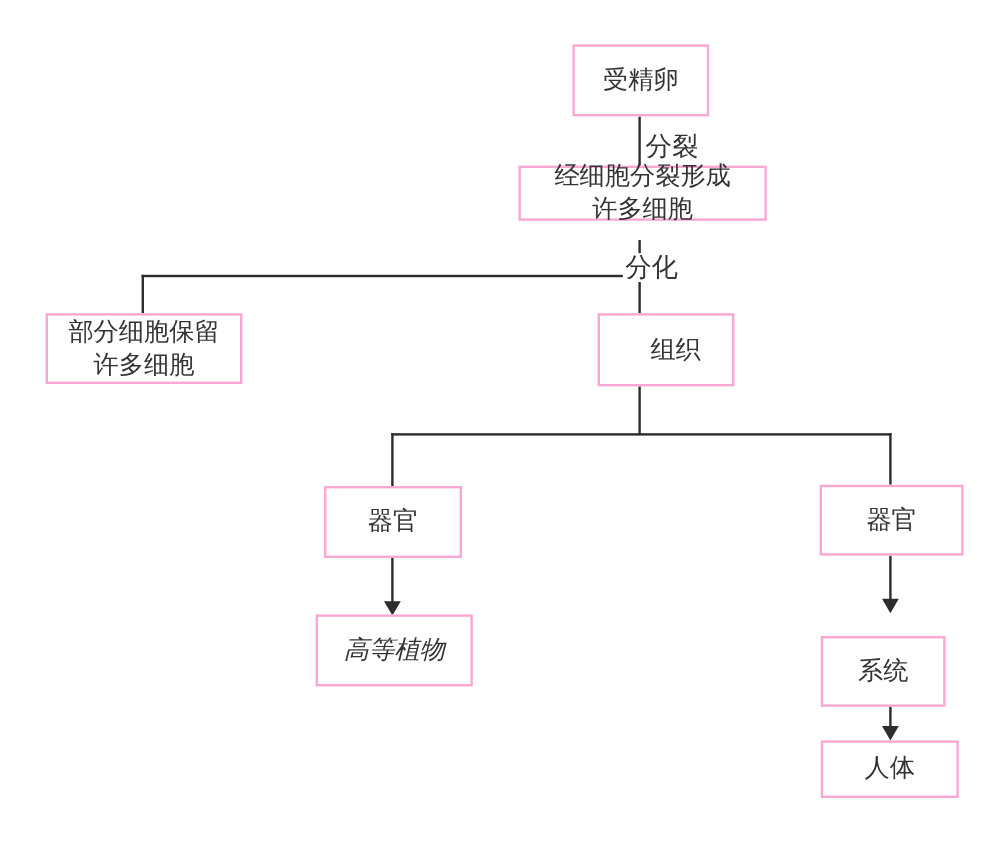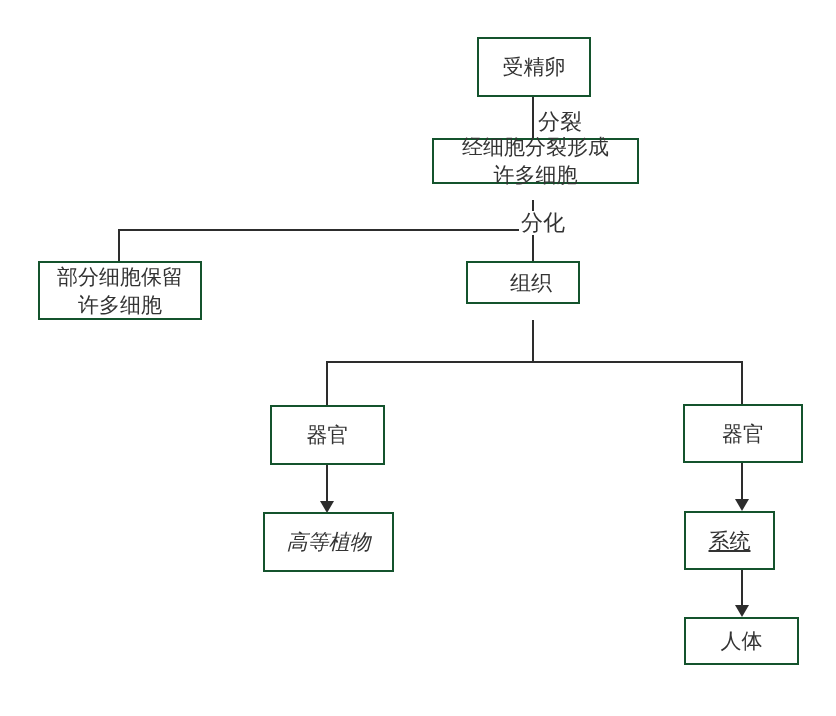--- a/index.html
+++ b/index.html
@@ -11,21 +11,21 @@
     position: relative;
     width: 836px;
     height: 716px;
     background: #ffffff;
     font-family: "Liberation Sans", "DejaVu Sans", sans-serif;
     overflow: hidden;
   }
   .node {
     position: absolute;
     box-sizing: border-box;
-    border: 2px solid #14532d;
+    border: 2px solid #f9a8d4;
     background: #ffffff;
     color: #333333;
     display: flex;
     align-items: center;
     justify-content: center;
     text-align: center;
     font-size: 21px;
     line-height: 1.32;
     white-space: pre-line;
     z-index: 3;
@@ -90,25 +90,25 @@
   <div class="edge-label" style="left:519px; top:211px;">分化</div>
 
   <div class="node" style="left:477px; top:37px; width:114px; height:60px;">受精卵</div>
 
   <div class="node" style="left:432px; top:138px; width:207px; height:46px;">经细胞分裂形成
 许多细胞</div>
 
   <div class="node" style="left:38px; top:261px; width:164px; height:59px;">部分细胞保留
 许多细胞</div>
 
-  <div class="node" style="left:466px; top:261px; width:114px; height:43px;padding-left:16px;">组织</div>
+  <div class="node" style="left:498px; top:261px; width:114px; height:61px;padding-left:16px;">组织</div>
 
   <div class="node" style="left:270px; top:405px; width:115px; height:60px;">器官</div>
 
   <div class="node" style="left:263px; top:512px; width:131px; height:60px;font-style:italic;">高等植物</div>
 
   <div class="node" style="left:683px; top:404px; width:120px; height:59px;">器官</div>
 
-  <div class="node" style="left:684px; top:511px; width:91px; height:59px;text-decoration:underline;">系统</div>
+  <div class="node" style="left:684px; top:530px; width:104px; height:59px;">系统</div>
 
   <div class="node" style="left:684px; top:617px; width:115px; height:48px;">人体</div>
 
 </div>
 
 </body></html>

